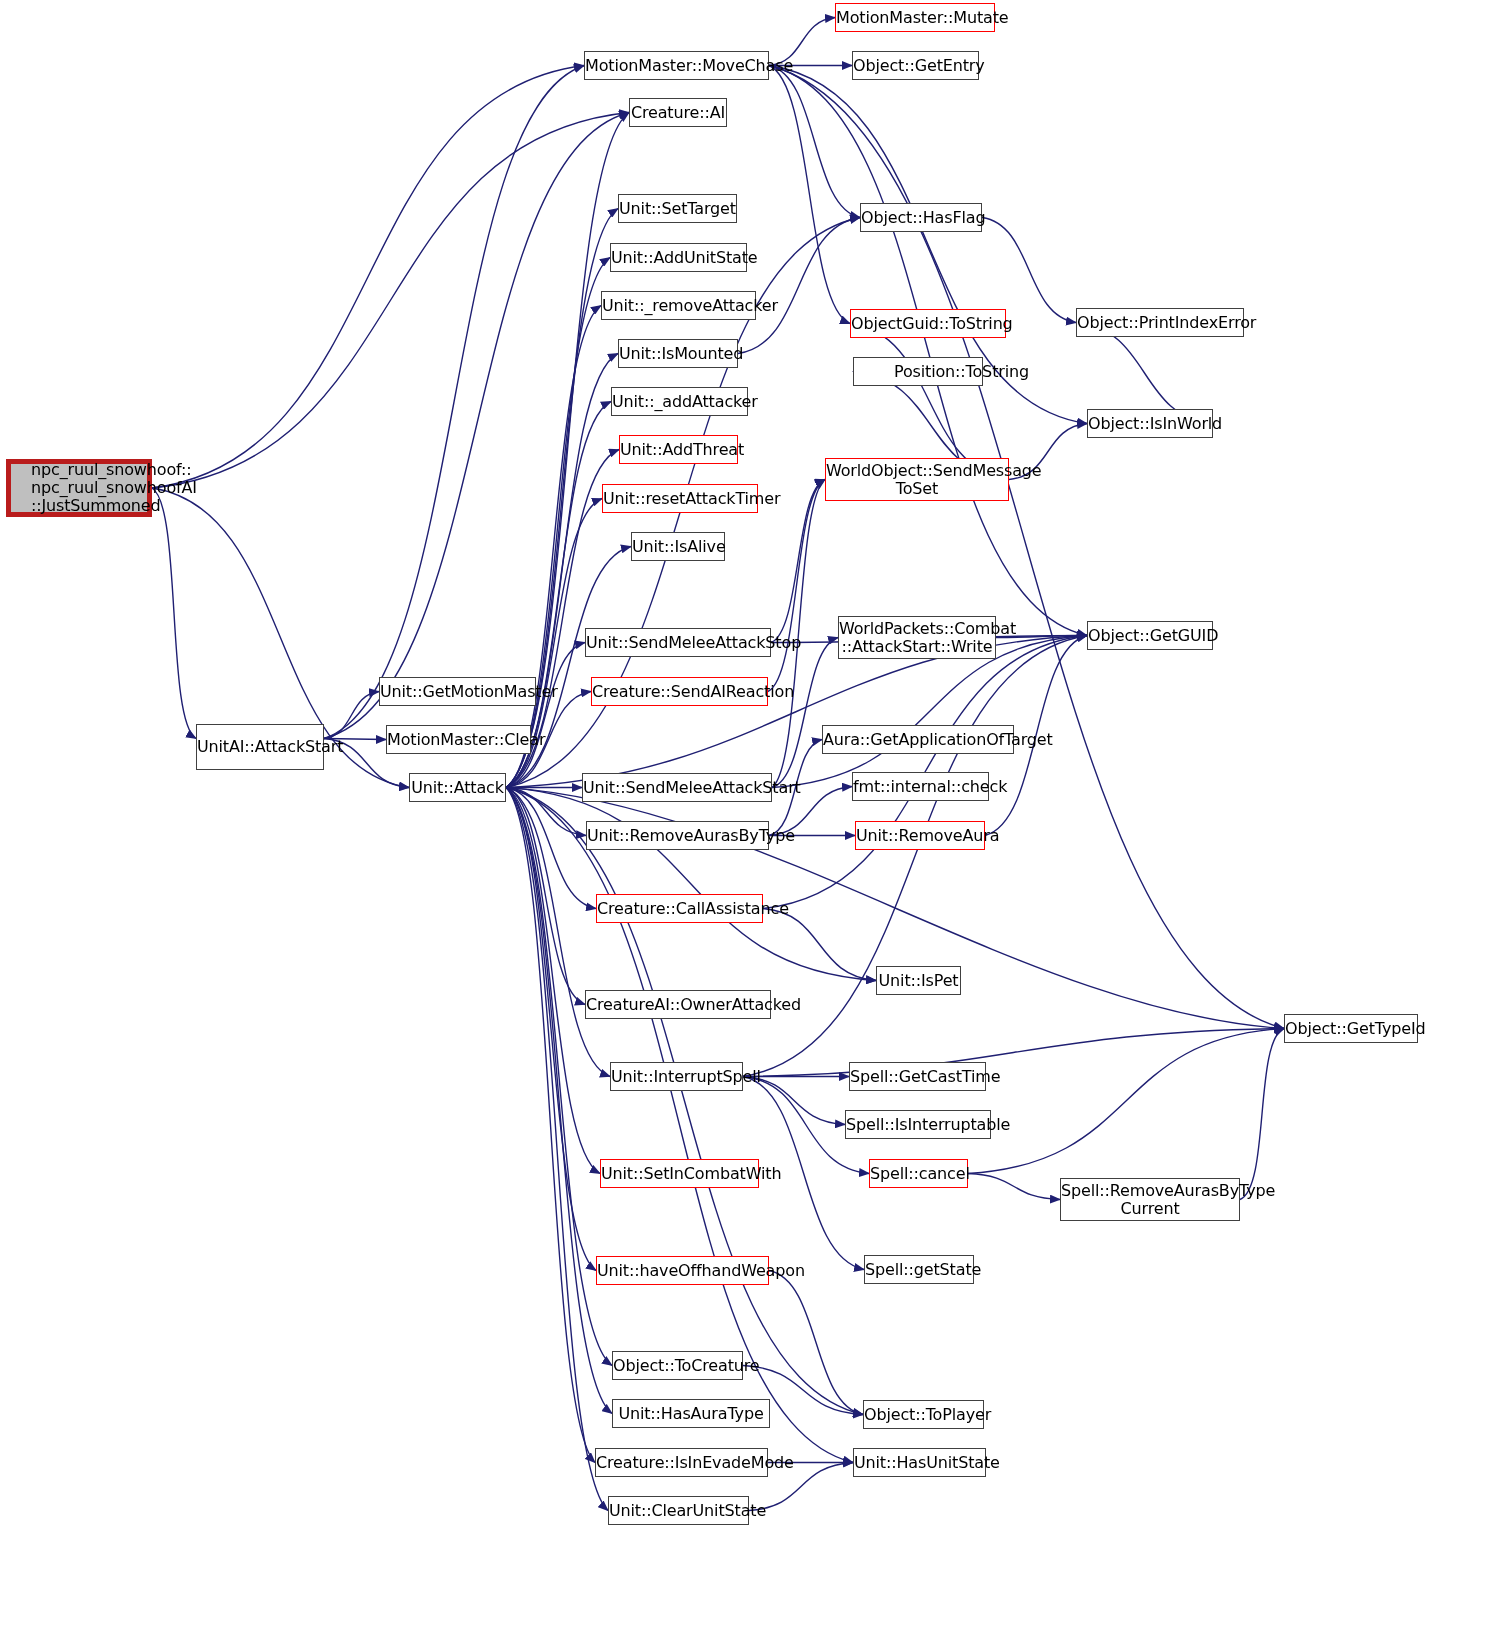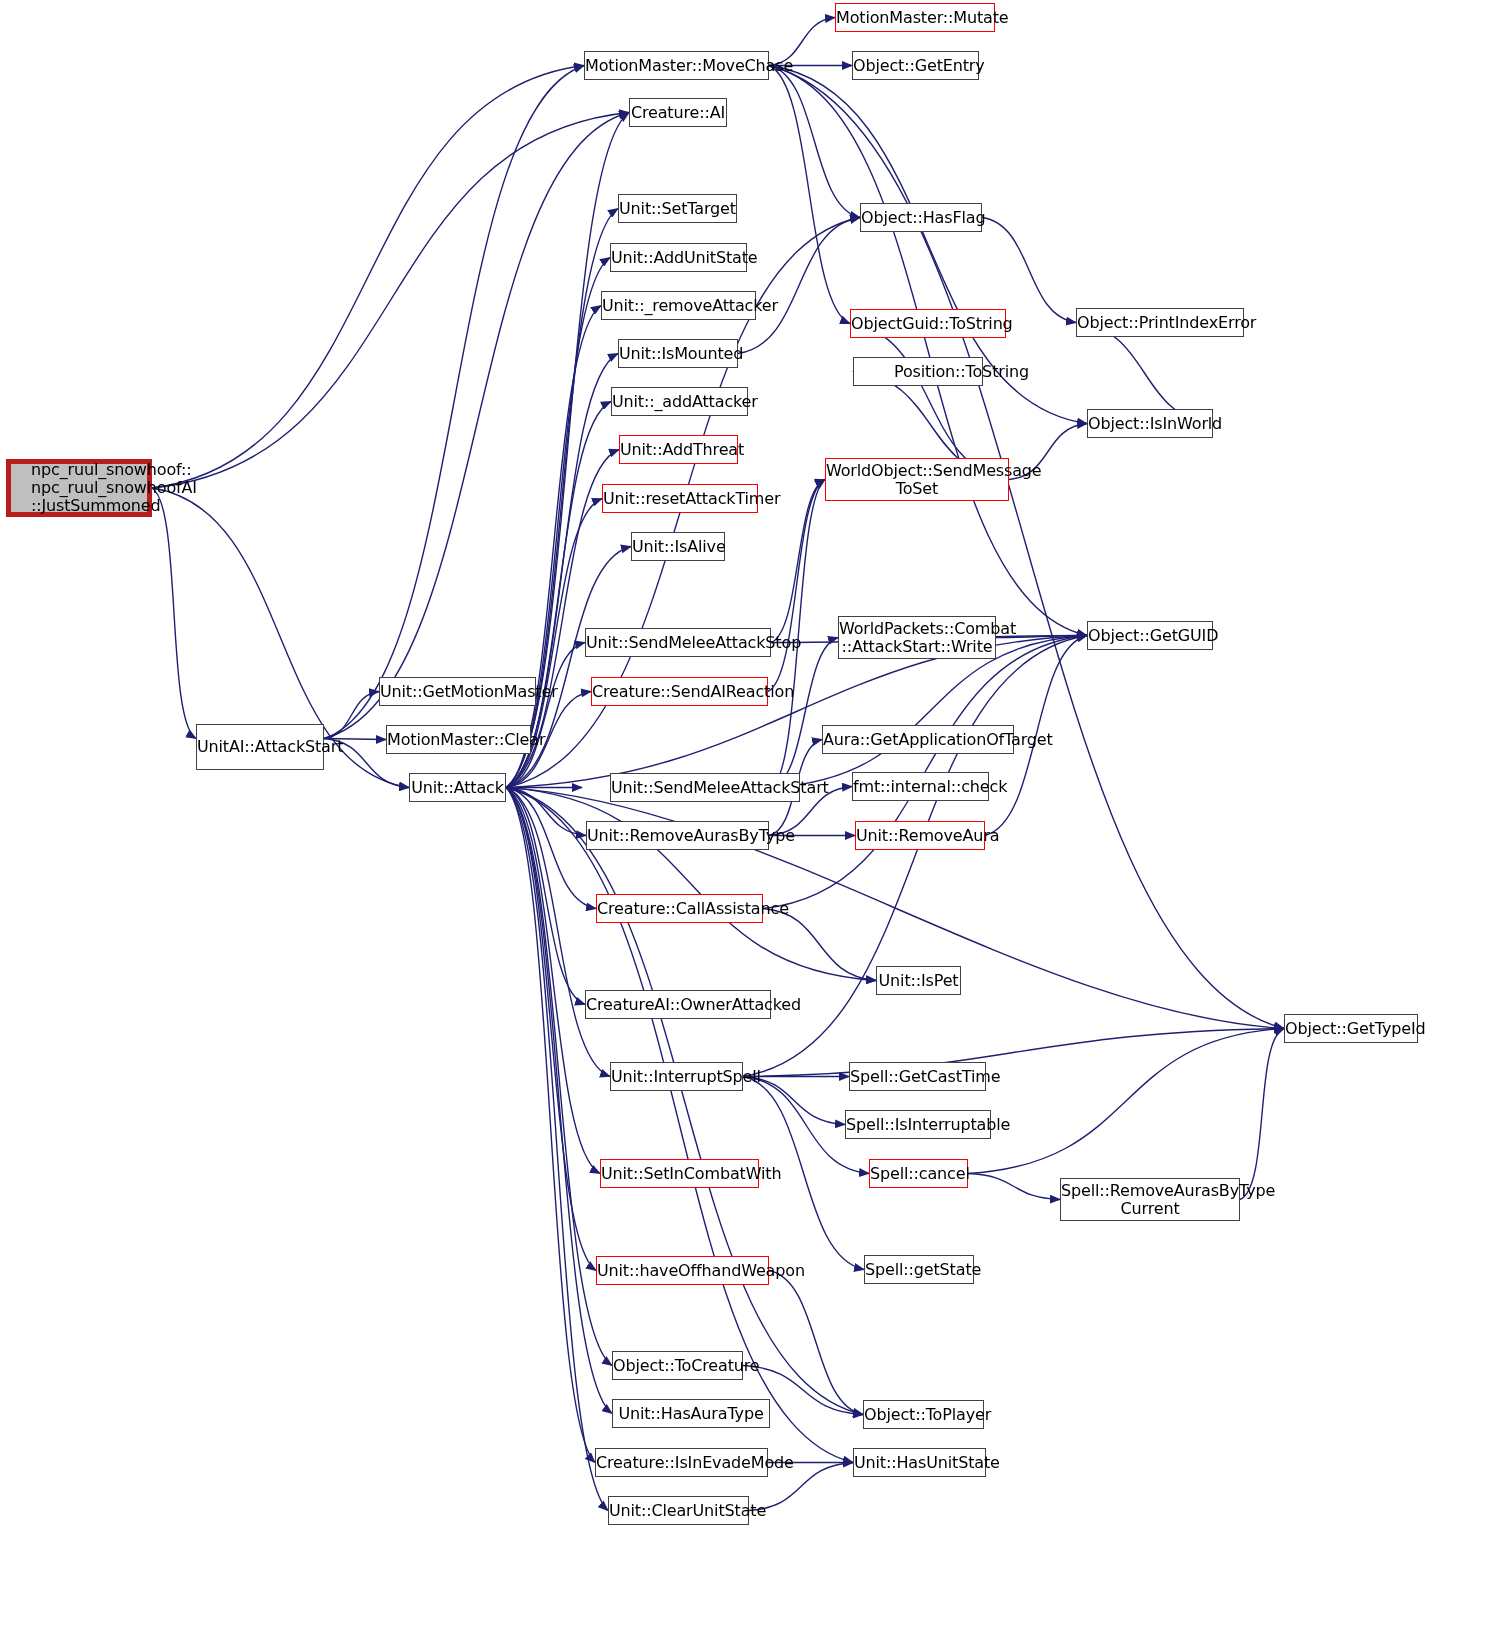--- a/index.html
+++ b/index.html
@@ -129,21 +129,21 @@
       <div class="node" style="left: 838px; top: 616px; width: 158px; height: 43px;"><span class="lbl">WorldPackets::Combat
 ::AttackStart::Write</span></div>
       <div class="node" style="left: 1087px; top: 621px; width: 126px; height: 29px;"><span class="lbl">Object::GetGUID</span></div>
       <div class="node" style="left: 585px; top: 628px; width: 186px; height: 29px;"><span class="lbl">Unit::SendMeleeAttackStop</span></div>
       <div class="node red" style="left: 591px; top: 677px; width: 177px; height: 29px;"><span class="lbl">Creature::SendAIReaction</span></div>
       <div class="node" style="left: 379px; top: 677px; width: 157px; height: 29px;"><span class="lbl">Unit::GetMotionMaster</span></div>
       <div class="node" style="left: 822px; top: 725px; width: 192px; height: 29px;"><span class="lbl">Aura::GetApplicationOfTarget</span></div>
       <div class="node" style="left: 386px; top: 725px; width: 145px; height: 29px;"><span class="lbl">MotionMaster::Clear</span></div>
       <div class="node" style="left: 196px; top: 724px; width: 128px; height: 46px;"><span class="lbl">UnitAI::AttackStart</span></div>
       <div class="node" style="left: 852px; top: 772px; width: 137px; height: 29px;"><span class="lbl">fmt::internal::check</span></div>
-      <div class="node" style="left: 610px; top: 773px; width: 190px; height: 29px; text-align: right;"><span class="lbl">Unit::SendMeleeAttackStart</span></div>
+      <div class="node" style="left: 582px; top: 773px; width: 190px; height: 29px; text-align: right;"><span class="lbl">Unit::SendMeleeAttackStart</span></div>
       <div class="node" style="left: 409px; top: 773px; width: 97px; height: 29px;"><span class="lbl">Unit::Attack</span></div>
       <div class="node" style="left: 586px; top: 821px; width: 183px; height: 29px;"><span class="lbl">Unit::RemoveAurasByType</span></div>
       <div class="node red" style="left: 855px; top: 821px; width: 130px; height: 29px;"><span class="lbl">Unit::RemoveAura</span></div>
       <div class="node red" style="left: 596px; top: 894px; width: 167px; height: 29px;"><span class="lbl">Creature::CallAssistance</span></div>
       <div class="node" style="left: 876px; top: 966px; width: 85px; height: 29px;"><span class="lbl">Unit::IsPet</span></div>
       <div class="node" style="left: 585px; top: 990px; width: 186px; height: 29px;"><span class="lbl">CreatureAI::OwnerAttacked</span></div>
       <div class="node" style="left: 1284px; top: 1014px; width: 134px; height: 29px;"><span class="lbl">Object::GetTypeId</span></div>
       <div class="node" style="left: 610px; top: 1062px; width: 133px; height: 29px;"><span class="lbl">Unit::InterruptSpell</span></div>
       <div class="node" style="left: 849px; top: 1062px; width: 137px; height: 29px;"><span class="lbl">Spell::GetCastTime</span></div>
       <div class="node" style="left: 845px; top: 1110px; width: 146px; height: 29px;"><span class="lbl">Spell::IsInterruptable</span></div>

